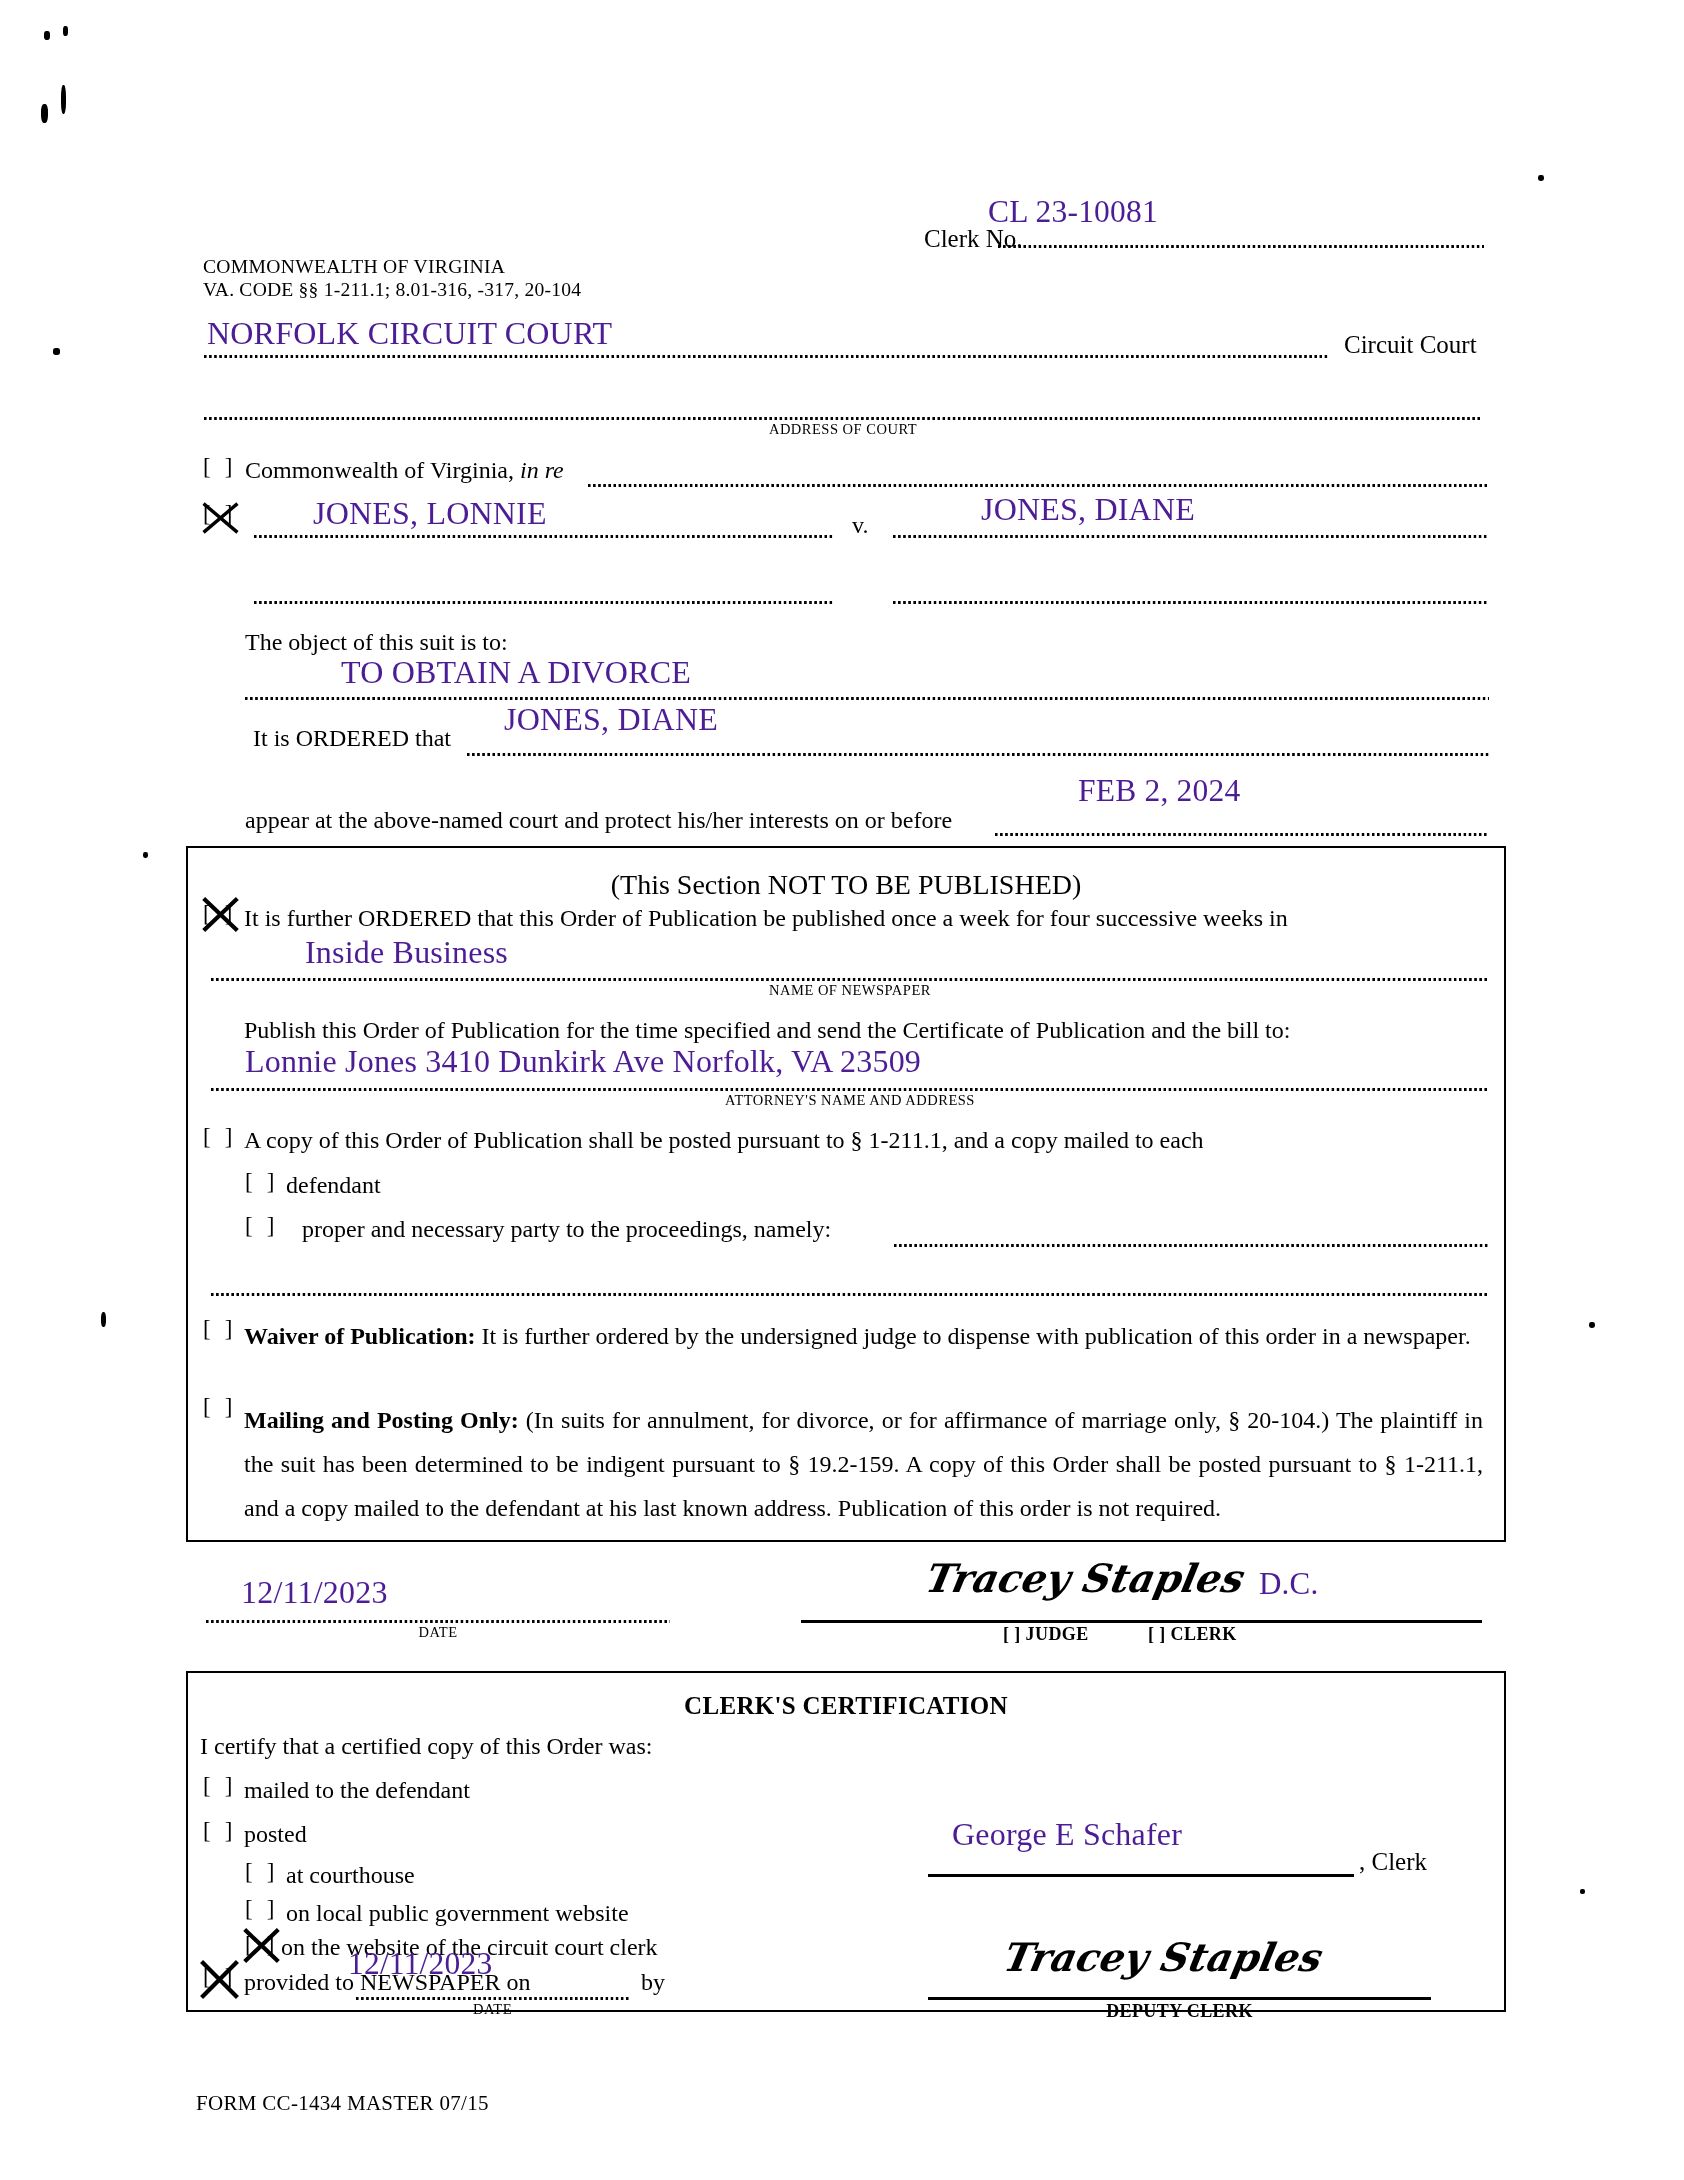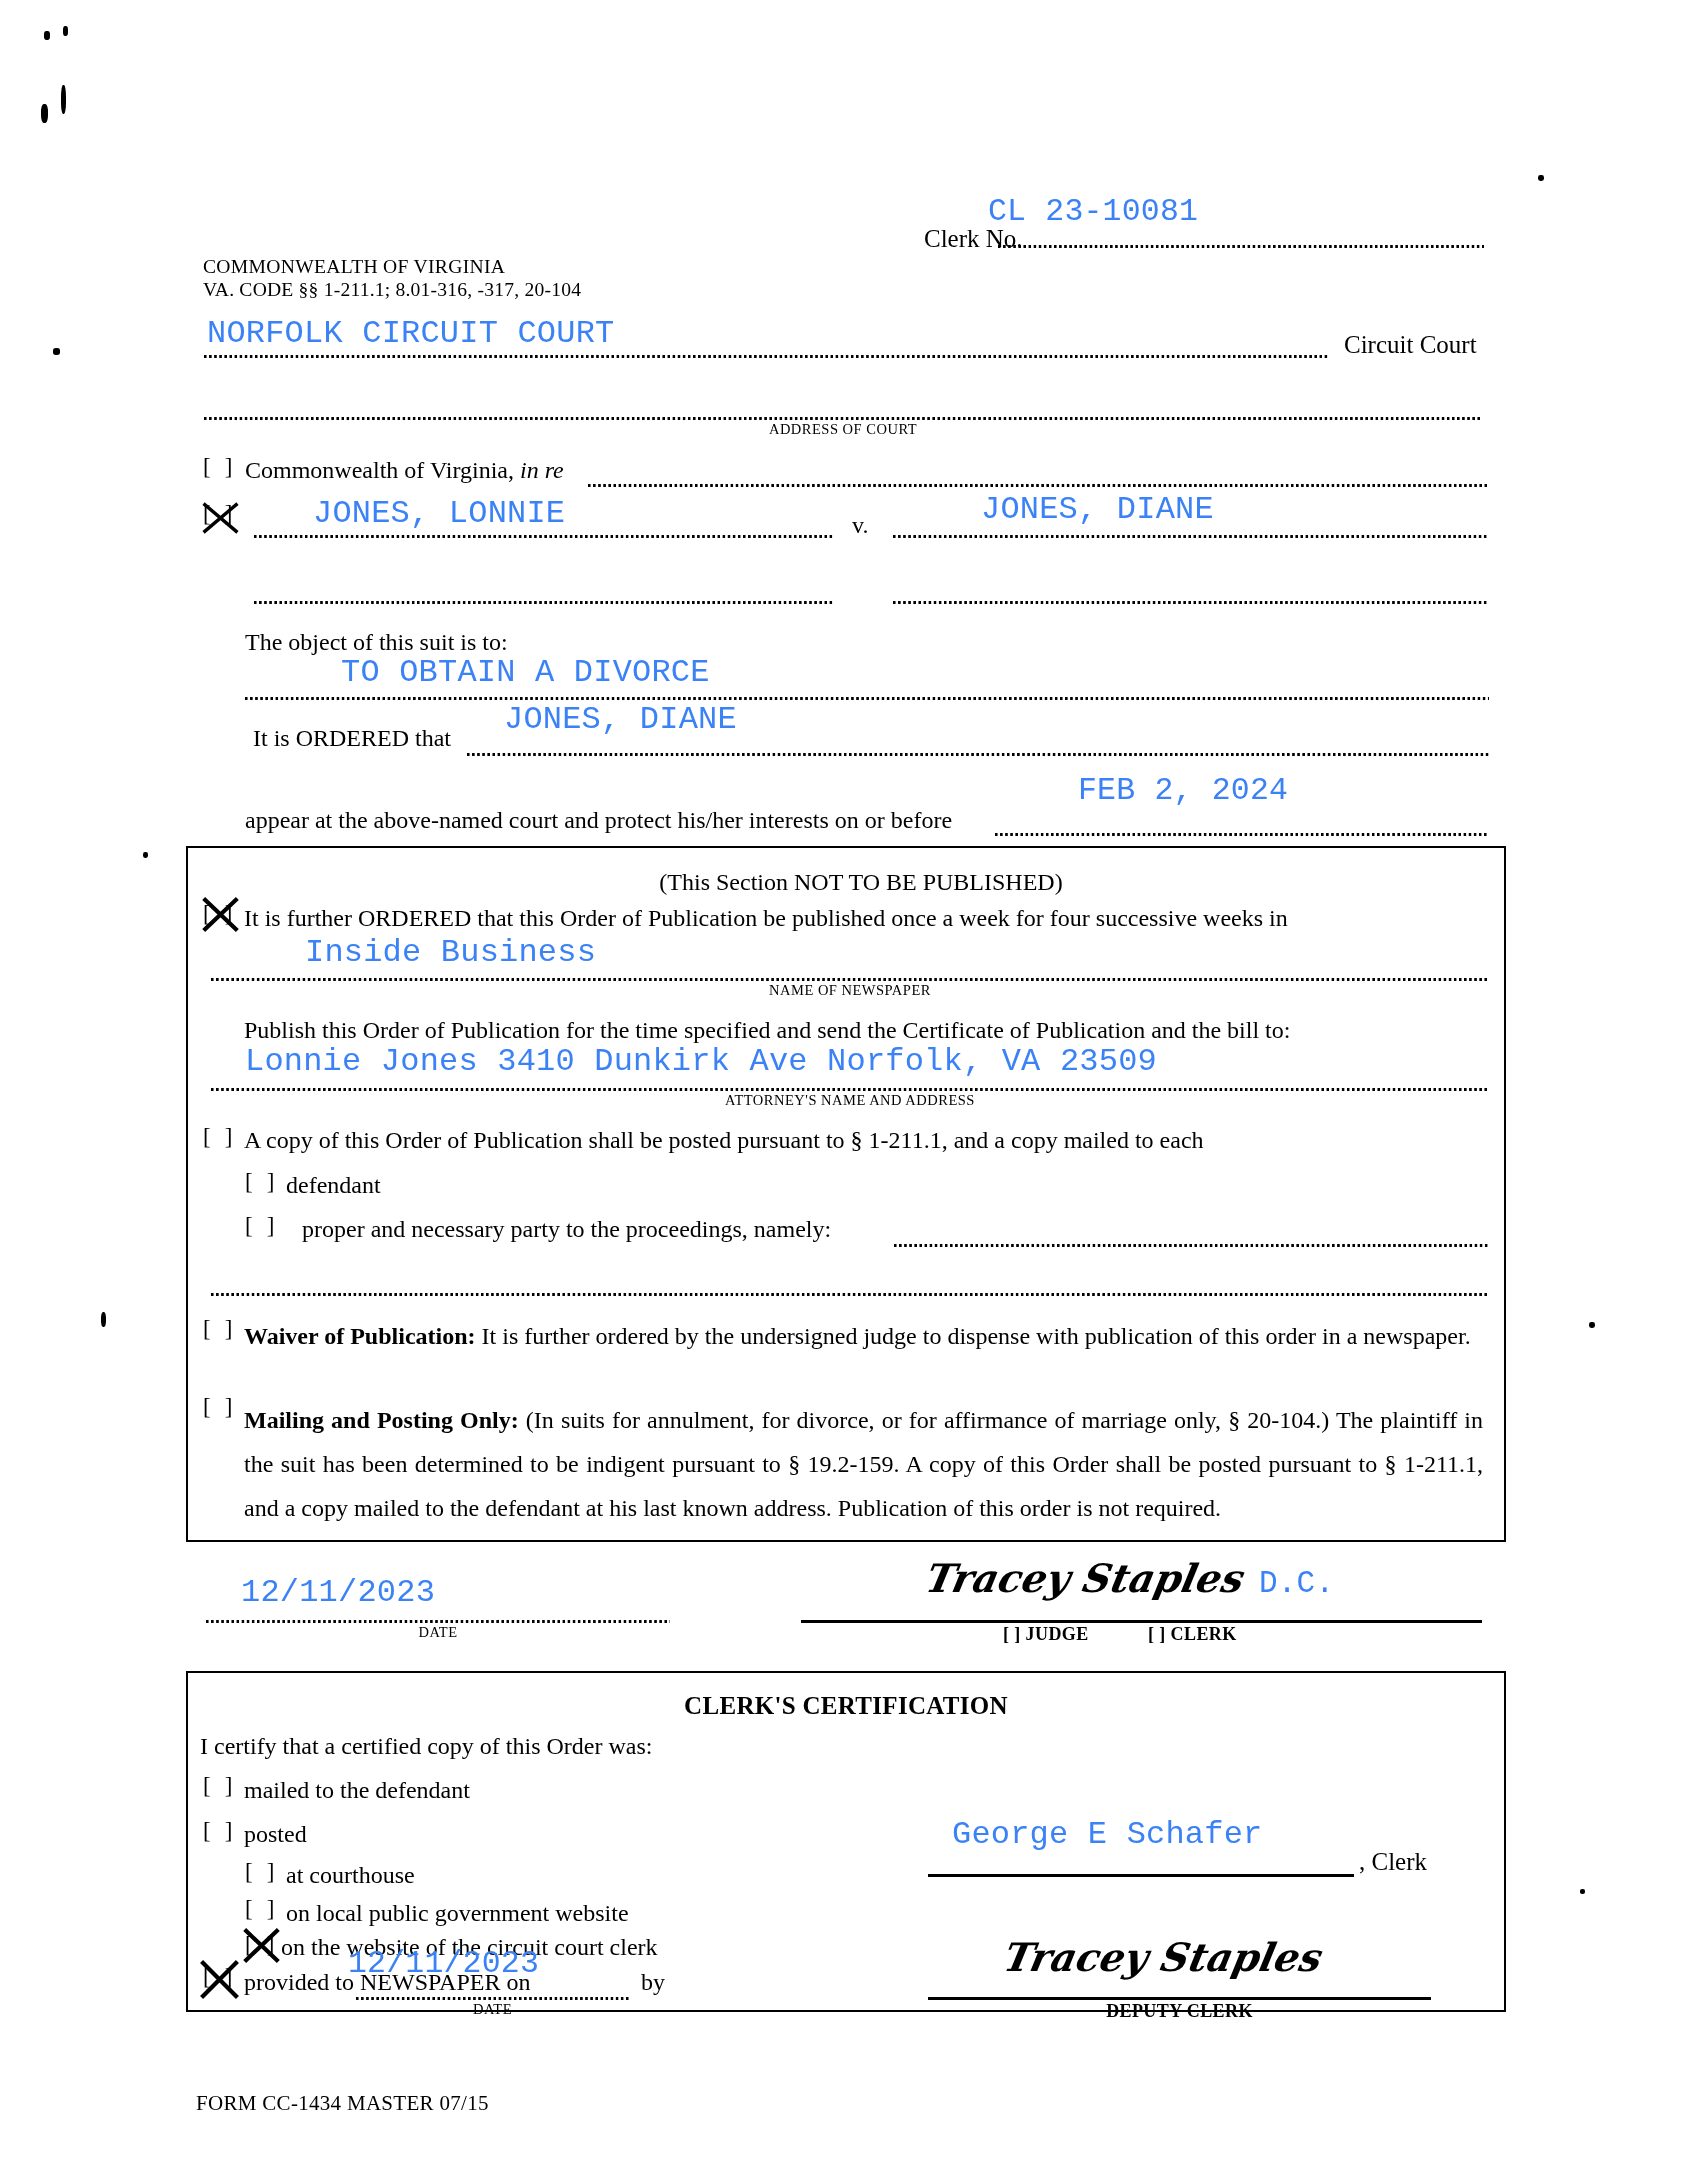--- a/index.html
+++ b/index.html
@@ -19,22 +19,22 @@
   
   .dots{
     position:absolute;height:2.6px;
     background-image:repeating-linear-gradient(to right,#000 0 2.6px,transparent 2.6px 5.1px);
     background-position:0 center;background-repeat:repeat-x;background-size:5.1px 2.6px;
   }
   .solid{position:absolute;height:2.6px;background:#000;}
 
   
   .fill{
-    position:absolute;font-family:Liberation Mono, monospace;
-    font-weight:400;color:#3b82f6;letter-spacing:0.2px;
+    position:absolute;font-family:Liberation Serif, serif;
+    font-weight:400;color:#4c1d95;letter-spacing:0.2px;
   }
 
   
   .cap{
     position:absolute;font-family:"Liberation Serif", serif;
     font-size:14.5px;letter-spacing:0.5px;text-align:center;
   }
 
   
   .box{position:absolute;border:2.6px solid #000;box-sizing:border-box;}
@@ -114,21 +114,21 @@
   <div class="abs serif" style="left:245px;top:725px;font-size:24px;margin-left:8px;">It is ORDERED that</div>
   <div class="fill" style="left:504px;top:701px;font-size:32px;">JONES, DIANE</div>
   <div class="dots" style="left:467px;top:753px;width:1022px;"></div>
 
   <div class="fill" style="left:1078px;top:773px;font-size:31.5px;">FEB 2, 2024</div>
   <div class="abs serif" style="left:245px;top:807px;font-size:24px;">appear at the above-named court and protect his/her interests on or before</div>
   <div class="dots" style="left:995px;top:833px;width:494px;"></div>
 
   <div class="box" style="left:186px;top:846px;width:1320px;height:696px;"></div>
 
-  <div class="abs serif" style="left:186px;top:869px;width:1320px;text-align:center;font-size:24px;padding-left:15px;">
+  <div class="abs serif" style="left:186px;top:869px;width:1320px;text-align:center;font-size:28px;">
     <span>(This Section NOT TO BE PUBLISHED)</span>
   </div>
 
   <div class="cb" style="left:203px;top:901px;">[&nbsp;&nbsp;]</div>
   <div class="xmark" style="left:201px;top:896px;">
     <svg width="39" height="37" viewBox="0 0 46 44">
         <path d="M3 3 L43 41 M43 3 L3 41" stroke="#000" stroke-width="5" fill="none"></path>
       </svg>
   </div>
   <div class="abs serif" style="left:244px;top:905px;font-size:24px;">It is further ORDERED that this Order of Publication be published once a week for four successive weeks in</div>

